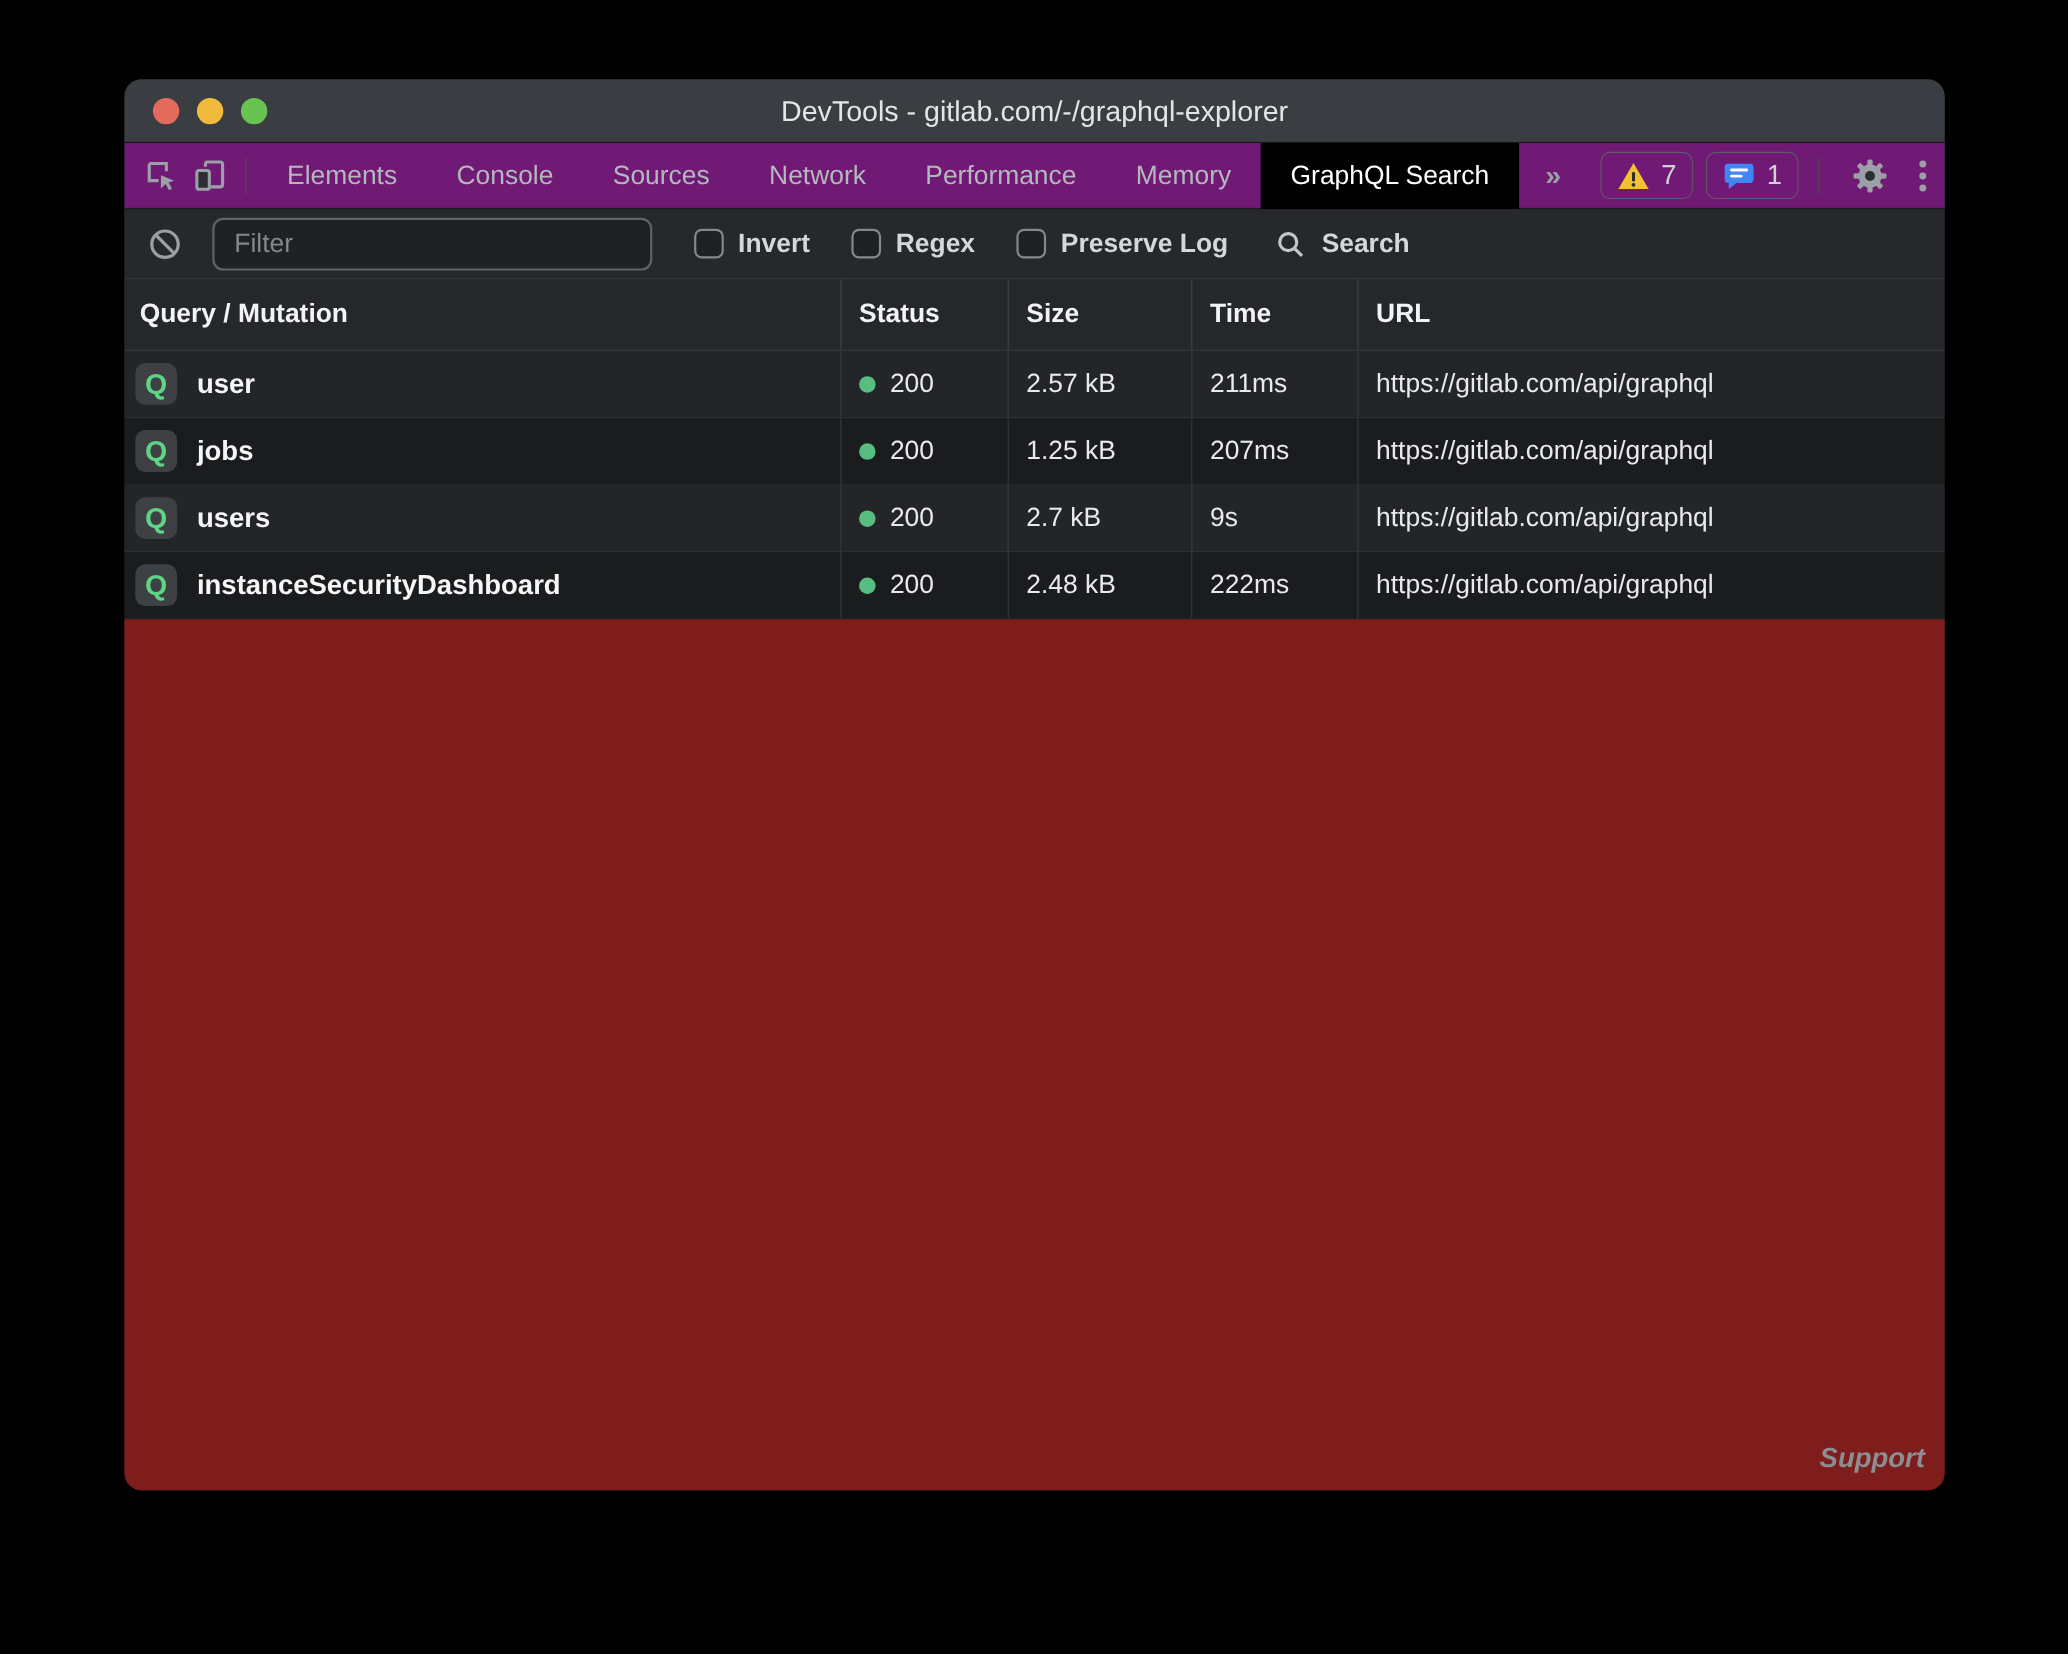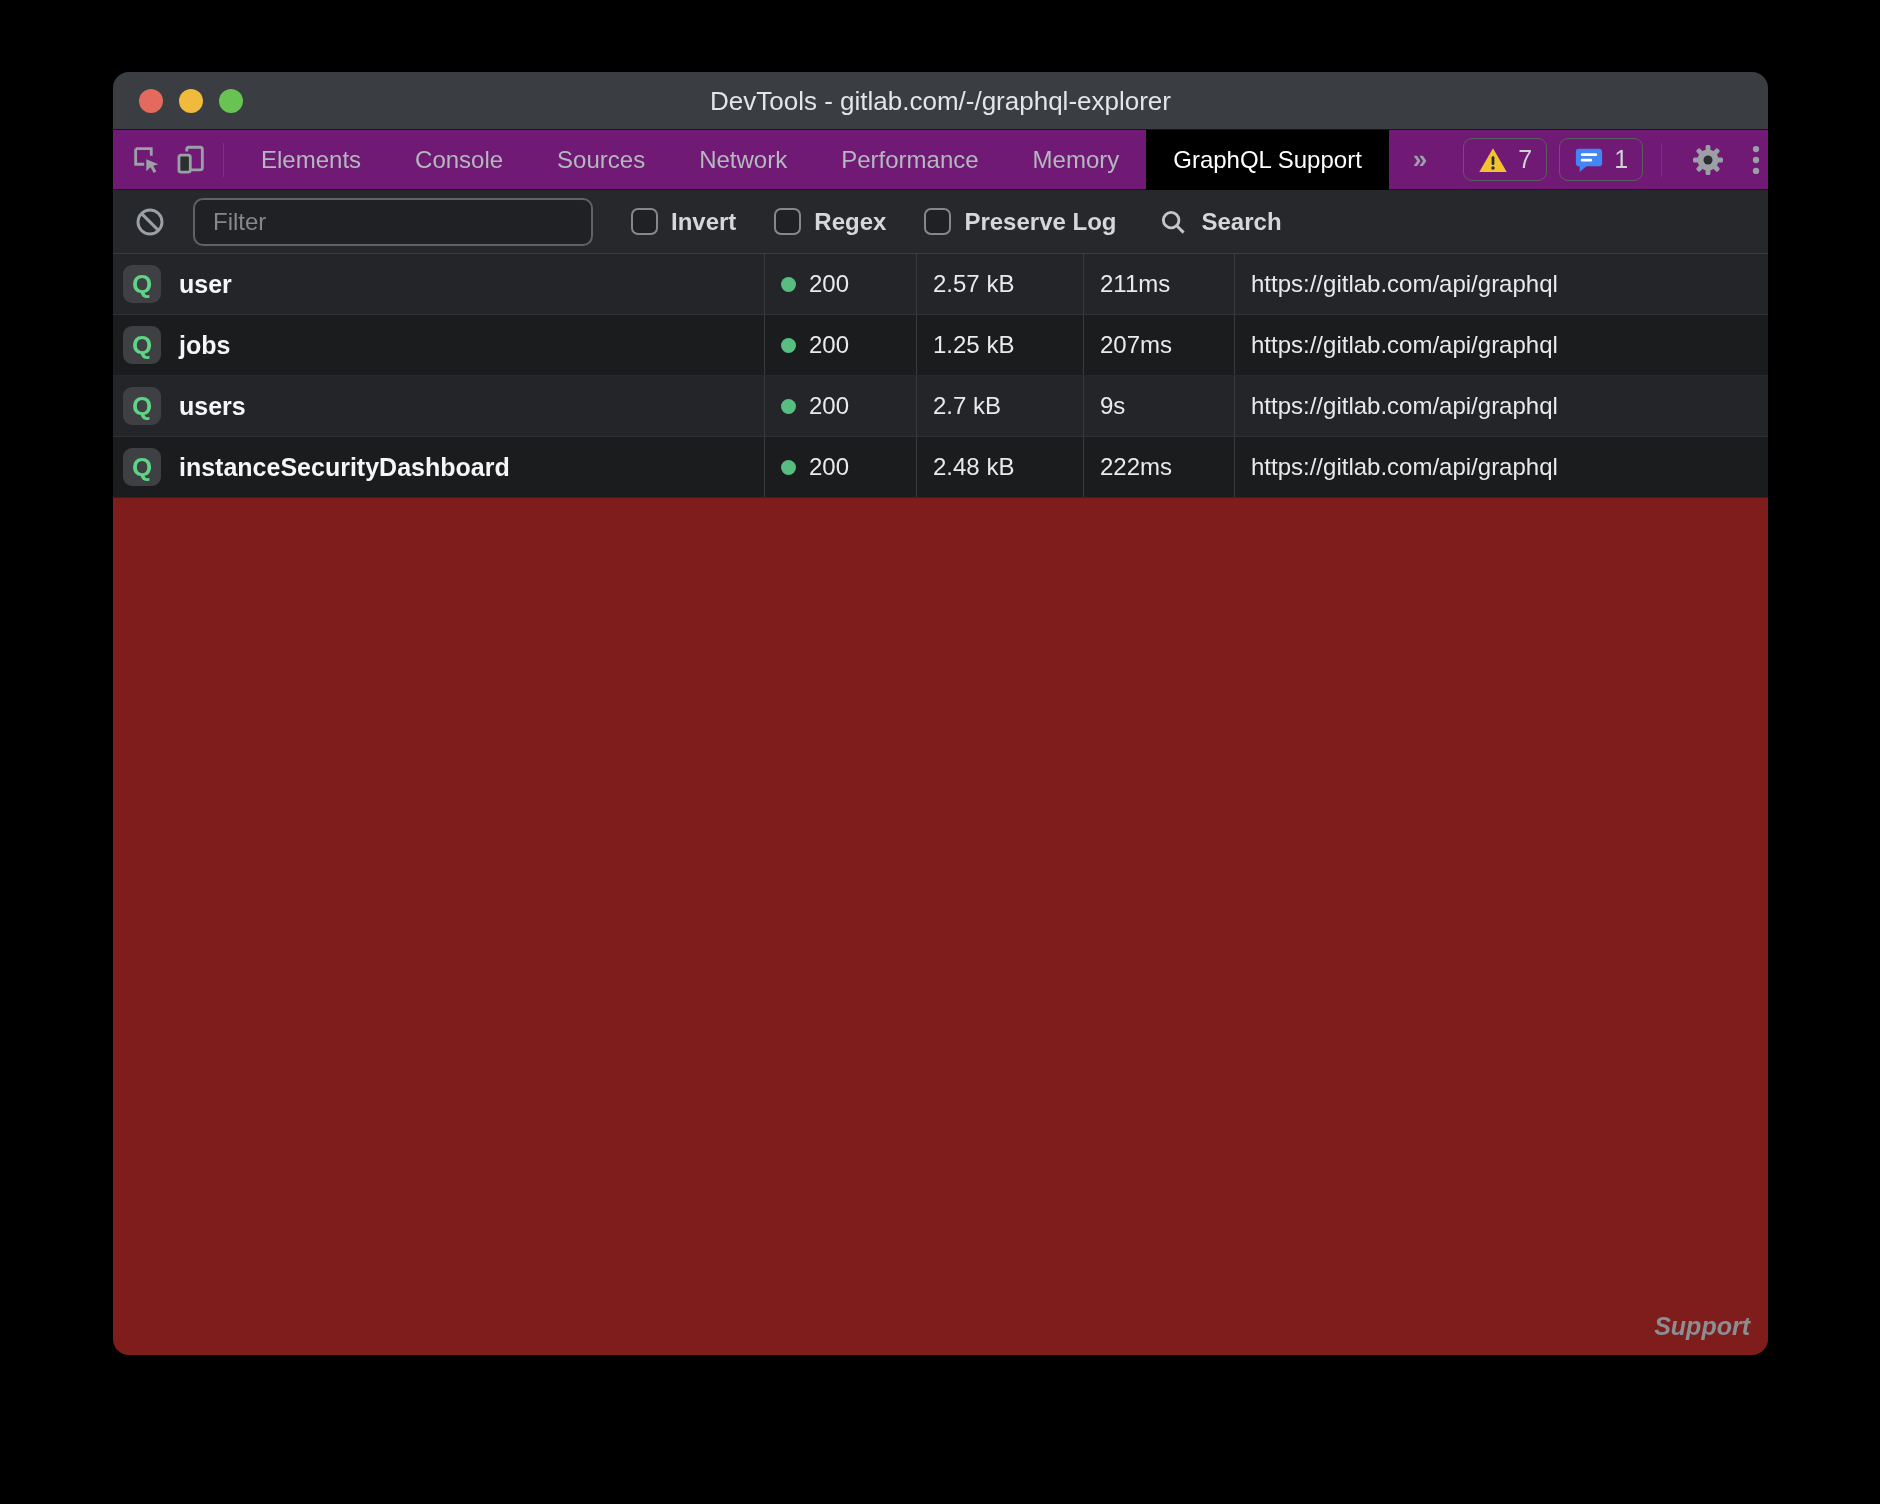--- a/index.html
+++ b/index.html
@@ -127,21 +127,21 @@
     </div>
     <div class="vsep"></div>
 
     <div class="tabs">
       <div class="tab">Elements</div>
       <div class="tab">Console</div>
       <div class="tab">Sources</div>
       <div class="tab">Network</div>
       <div class="tab">Performance</div>
       <div class="tab">Memory</div>
-      <div class="tab active">GraphQL Support</div>
+      <div class="tab active">GraphQL Search</div>
     </div>
     <div class="more-tabs">
       <span>»</span>
     </div>
 
     <div class="tabbar-spacer"></div>
 
     <div class="badgebox">
       <span>
         <svg width="30" height="28" viewBox="0 0 24 22">
@@ -216,20 +216,27 @@
       <span>
         <svg width="30" height="30" viewBox="0 0 24 24">
           <circle cx="10.5" cy="10.5" r="6.2" fill="none" stroke="#c3c6c9" stroke-width="2.3"></circle>
           <line x1="15.2" y1="15.2" x2="20.5" y2="20.5" stroke="#c3c6c9" stroke-width="2.3"></line>
         </svg>
       </span>
       <span class="chklabel">Search</span>
     </div>
   </div>
 
+  <div class="thead grid-row">
+    <div class="th">Query / Mutation</div>
+    <div class="th">Status</div>
+    <div class="th">Size</div>
+    <div class="th">Time</div>
+    <div class="th">URL</div>
+  </div>
 
   <div class="trow odd grid-row">
     <div class="td query">
       <span class="qbadge" style="color:#5ed586">Q</span>
       <span class="qname">user</span>
     </div>
     <div class="td">
       <span class="status-dot" style="background:#57bd80"></span>
       <span>200</span>
     </div>

